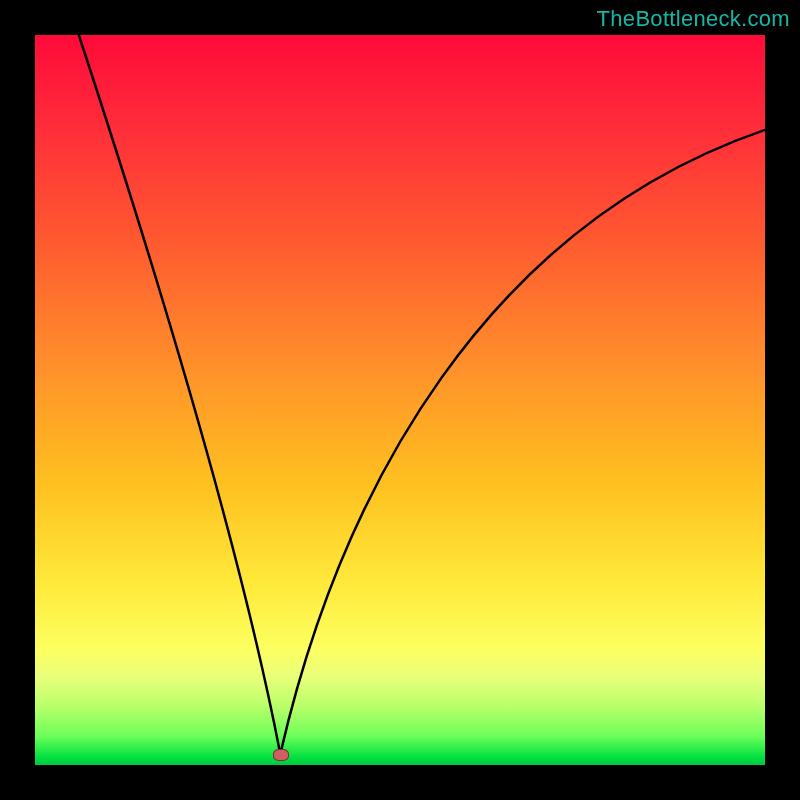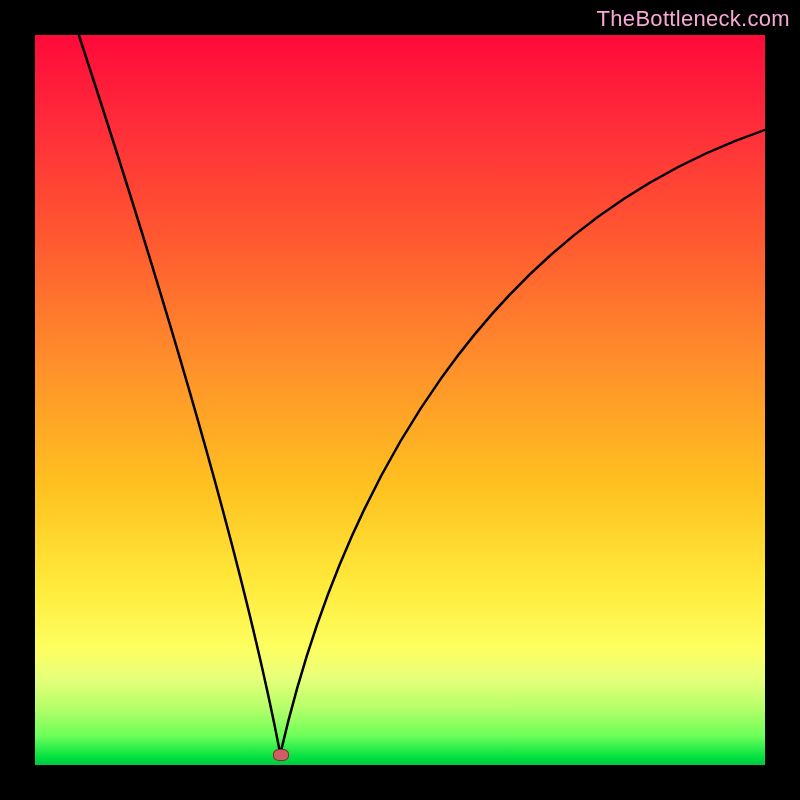--- a/index.html
+++ b/index.html
@@ -53,21 +53,21 @@
     width: 14px;
     height: 10px;
     border-radius: 6px / 5px;
     background: #cf5f64;
     border: 1px solid #7d2e31;
   }
   .watermark {
     position: absolute;
     top: 6px;
     right: 10px;
-    color: #f9a8d4;
+    color: #14b8a6;
     font-size: 22px;
     letter-spacing: 0.3px;
     user-select: none;
   }
 </style>
 </head>
 <body>
 
 <div class="frame">
 

